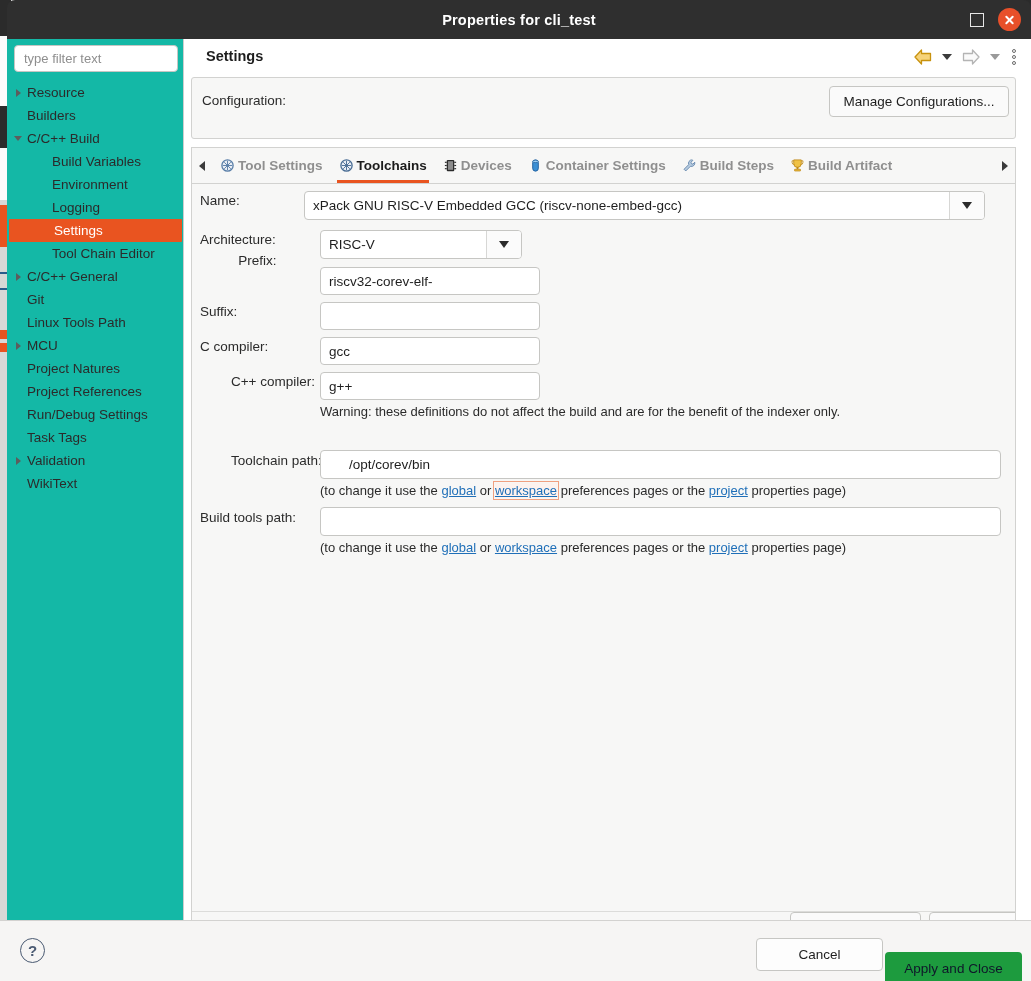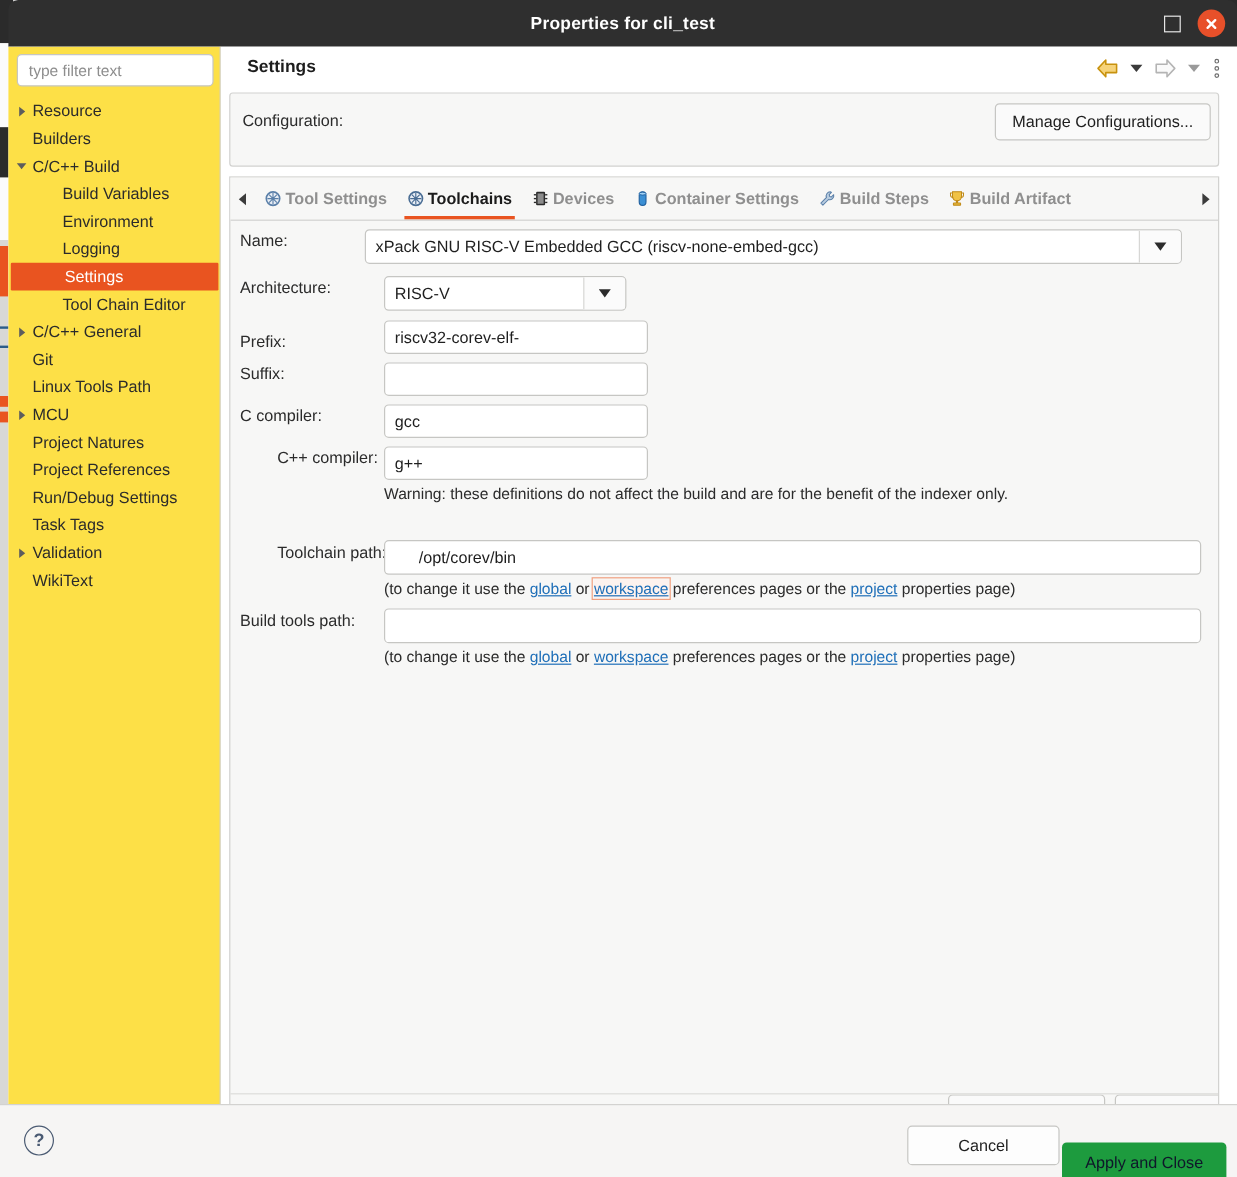--- a/index.html
+++ b/index.html
@@ -66,21 +66,21 @@
 
   
   #dialog-body {
     position: absolute; left: 7px; top: 39px; width: 1024px; height: 881px;
     background: #ffffff;
   }
 
   
   #tree-panel {
     position: absolute; left: 0; top: 0; width: 177px; height: 881px;
-    background: #fde047; border-right: 1px solid #cdcdcd;
+    background: #14b8a6; border-right: 1px solid #cdcdcd;
   }
   #filter-box {
     position: absolute; left: 7px; top: 6px; width: 164px; height: 27px;
     border: 1px solid #c6c6c3; border-radius: 4px; background: #fff;
     font-size: 13px; color: #8a8a8a; padding: 0 9px;
     font-family: "Liberation Sans", sans-serif;
     outline: none;
   }
   #filter-box::placeholder { color: #8e8e8e; opacity: 1; }
 
@@ -463,21 +463,21 @@
           </div>
 
           <div class="frow" style="left:8px; top:47px;">
             <span class="flabel" style="width:115px;">Architecture:</span>
           </div>
           <div class="fcombo" style="position:absolute; left:128px; top:45px; width:202px;">
             <span class="cv">RISC-V</span>
             <span class="cbtn"></span>
           </div>
 
-          <div class="frow" style="left:8px; top:92px;">
+          <div class="frow" style="left:8px; top:68px;text-align:center;">
             <span class="flabel" style="width:115px;">Prefix:</span>
           </div>
           <input class="ftext" style="position: absolute; left: 128px; top: 82px; width: 220px;" value="riscv32-corev-elf-">
 
           <div class="frow" style="left:8px; top:119px;">
             <span class="flabel" style="width:115px;">Suffix:</span>
           </div>
           <input class="ftext" style="position: absolute; left: 128px; top: 117px; width: 220px;" value="">
 
           <div class="frow" style="left:8px; top:154px;">

